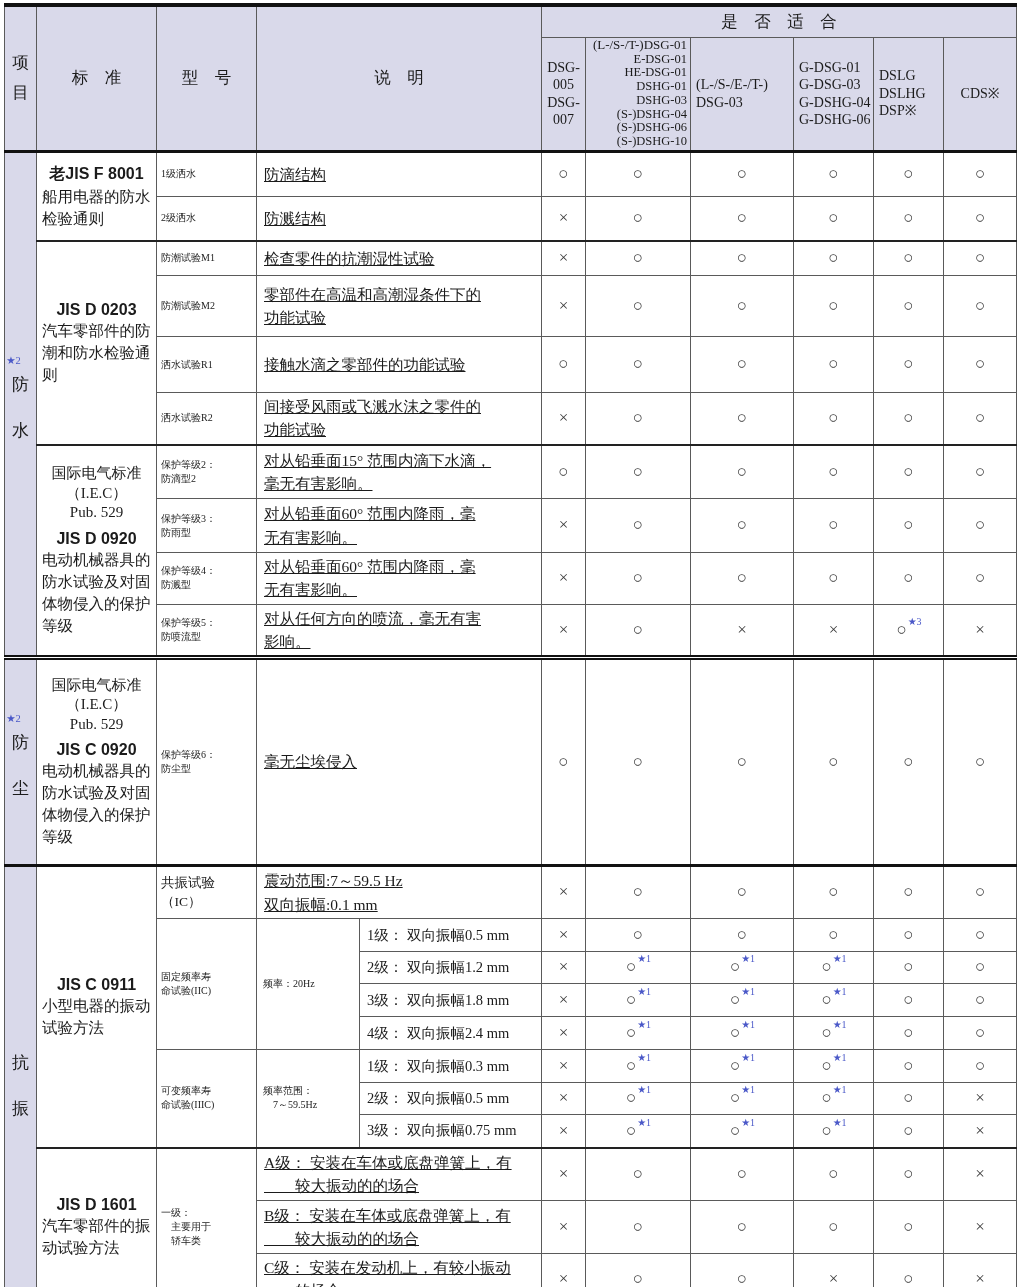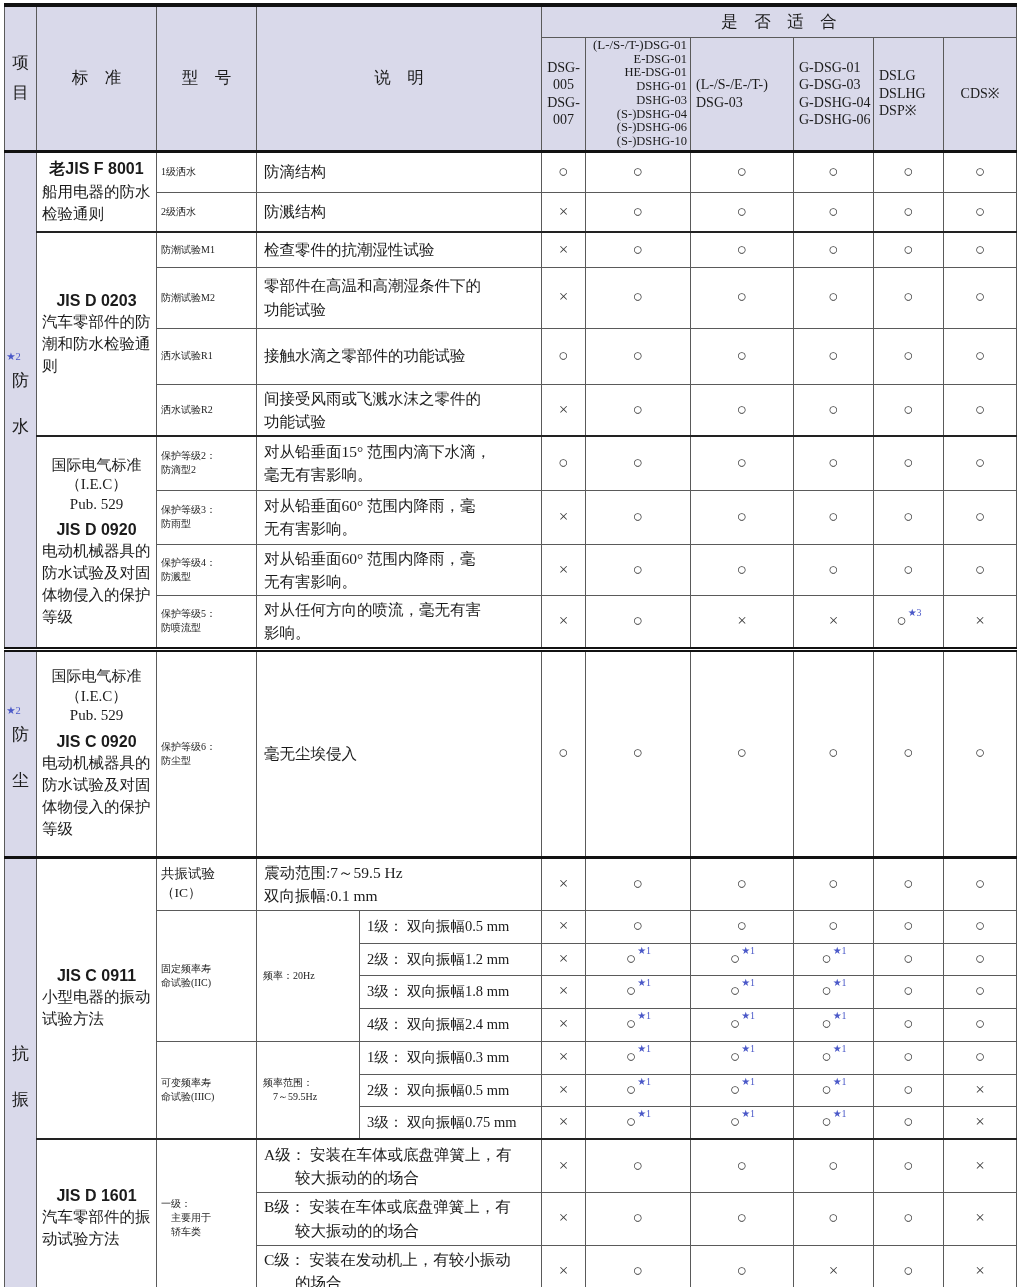--- a/index.html
+++ b/index.html
@@ -14,29 +14,29 @@
   .pre { white-space:pre-line; }
   .vhead { line-height:1.85; font-size:16.5px; }
   .vlabel { white-space:pre-line; line-height:2.7; font-size:17px; }
   .vnote { color:#4a58c8; font-size:10.5px; margin-left:-14px; margin-bottom:-4px; }
   .prod { font-size:14px; line-height:1.25; vertical-align:middle; }
   .prod-c { text-align:center; }
   .prod-l { text-align:left; padding-left:5px; }
   .prod-r { text-align:right; padding-right:3px; vertical-align:middle; }
   .p-small { font-size:13px; line-height:1.1; white-space:pre-line; }
   .p-rest  { font-size:12.5px; line-height:1.1; white-space:pre-line; }
-  .std { text-align:center; vertical-align:middle; padding:2px 5px; }
+  .std { text-align:center; vertical-align:middle; padding:10px 5px; }
   .std-pre { font-size:15px; line-height:1.3; white-space:pre-line; margin-bottom:7px; }
   .std-code { font-family:"Liberation Sans","DejaVu Sans",sans-serif; font-weight:bold;
               font-size:16px; margin:1px 0 1px 0; }
   .std-desc { font-size:15.5px; line-height:1.42; text-align:left; white-space:pre-line; }
   .model { text-align:left; vertical-align:middle; padding:1px 4px; font-size:10px;
            line-height:1.4; white-space:pre-line; }
   .desc  { text-align:left; vertical-align:middle; padding:2px 7px; font-size:15.5px;
-           line-height:1.5; white-space:pre-line; }
+           line-height:1.5; white-space:pre-line;text-decoration:underline; }
   .freq  { text-align:left; vertical-align:middle; padding:1px 6px; font-size:10px;
            line-height:1.4; white-space:pre-line; }
   .lvl   { text-align:left; vertical-align:middle; padding:1px 7px; font-size:14.5px;
            white-space:pre-line; }
   .mk { text-align:center; vertical-align:middle; }
   .sym { font-size:17px; color:#3c3c3c; }
   .mnote { color:#4a58c8; font-size:10px; position:relative; top:-4px; left:1px; }
   tr.sep2 > td { border-top:2px solid #222;margin-top:44px; }
   tr.sep3 > td { border-top:3px solid #111; }
   tr.sepd > td { border-top:5px double #111; }

